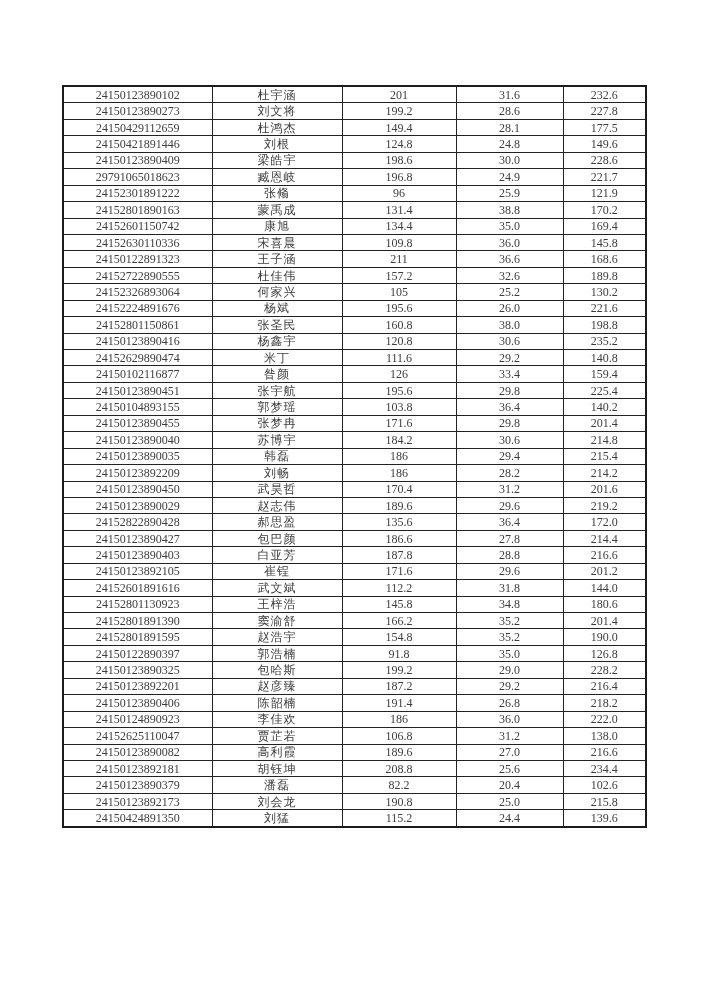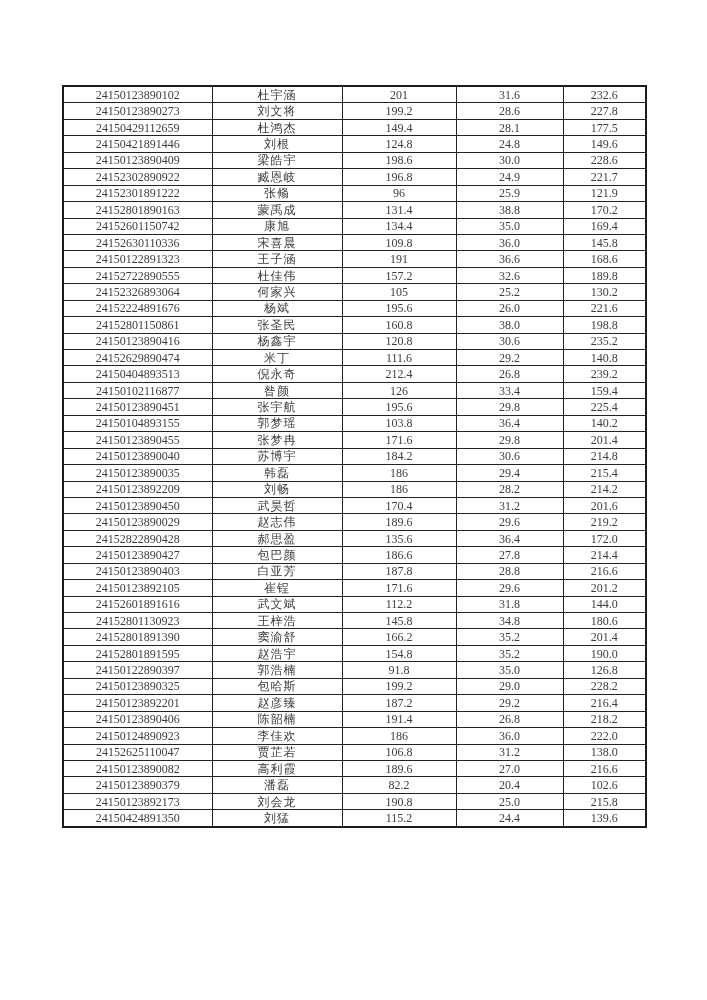--- a/index.html
+++ b/index.html
@@ -83,21 +83,21 @@
           <td>149.6</td>
         </tr>
         <tr>
           <td>24150123890409</td>
           <td class="name-cell">梁皓宇</td>
           <td>198.6</td>
           <td>30.0</td>
           <td>228.6</td>
         </tr>
         <tr>
-          <td>24152302890922</td>
+          <td>29791065018623</td>
           <td class="name-cell">臧恩岐</td>
           <td>196.8</td>
           <td>24.9</td>
           <td>221.7</td>
         </tr>
         <tr>
           <td>24152301891222</td>
           <td class="name-cell">张翛</td>
           <td>96</td>
           <td>25.9</td>
@@ -120,21 +120,21 @@
         <tr>
           <td>24152630110336</td>
           <td class="name-cell">宋喜晨</td>
           <td>109.8</td>
           <td>36.0</td>
           <td>145.8</td>
         </tr>
         <tr>
           <td>24150122891323</td>
           <td class="name-cell">王子涵</td>
-          <td>191</td>
+          <td>211</td>
           <td>36.6</td>
           <td>168.6</td>
         </tr>
         <tr>
           <td>24152722890555</td>
           <td class="name-cell">杜佳伟</td>
           <td>157.2</td>
           <td>32.6</td>
           <td>189.8</td>
         </tr>
@@ -167,27 +167,20 @@
           <td>235.2</td>
         </tr>
         <tr>
           <td>24152629890474</td>
           <td class="name-cell">米丁</td>
           <td>111.6</td>
           <td>29.2</td>
           <td>140.8</td>
         </tr>
         <tr>
-          <td>24150404893513</td>
-          <td class="name-cell">倪永奇</td>
-          <td>212.4</td>
-          <td>26.8</td>
-          <td>239.2</td>
-        </tr>
-        <tr>
           <td>24150102116877</td>
           <td class="name-cell">昝颜</td>
           <td>126</td>
           <td>33.4</td>
           <td>159.4</td>
         </tr>
         <tr>
           <td>24150123890451</td>
           <td class="name-cell">张宇航</td>
           <td>195.6</td>
@@ -342,20 +335,27 @@
           <td>138.0</td>
         </tr>
         <tr>
           <td>24150123890082</td>
           <td class="name-cell">高利霞</td>
           <td>189.6</td>
           <td>27.0</td>
           <td>216.6</td>
         </tr>
         <tr>
+          <td>24150123892181</td>
+          <td class="name-cell">胡钰坤</td>
+          <td>208.8</td>
+          <td>25.6</td>
+          <td>234.4</td>
+        </tr>
+        <tr>
           <td>24150123890379</td>
           <td class="name-cell">潘磊</td>
           <td>82.2</td>
           <td>20.4</td>
           <td>102.6</td>
         </tr>
         <tr>
           <td>24150123892173</td>
           <td class="name-cell">刘会龙</td>
           <td>190.8</td>

